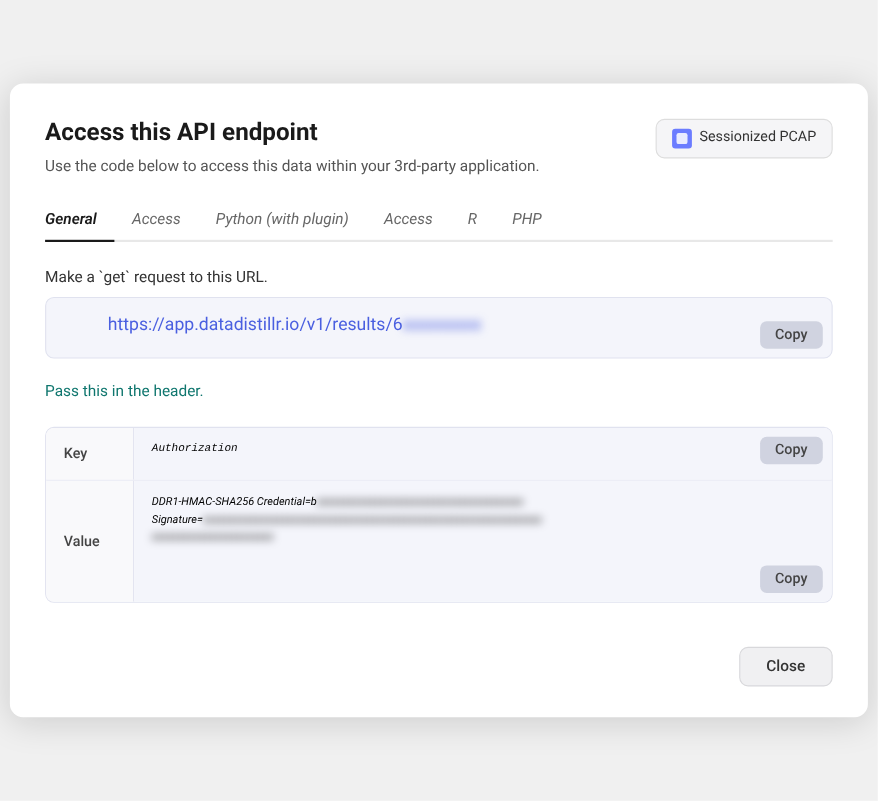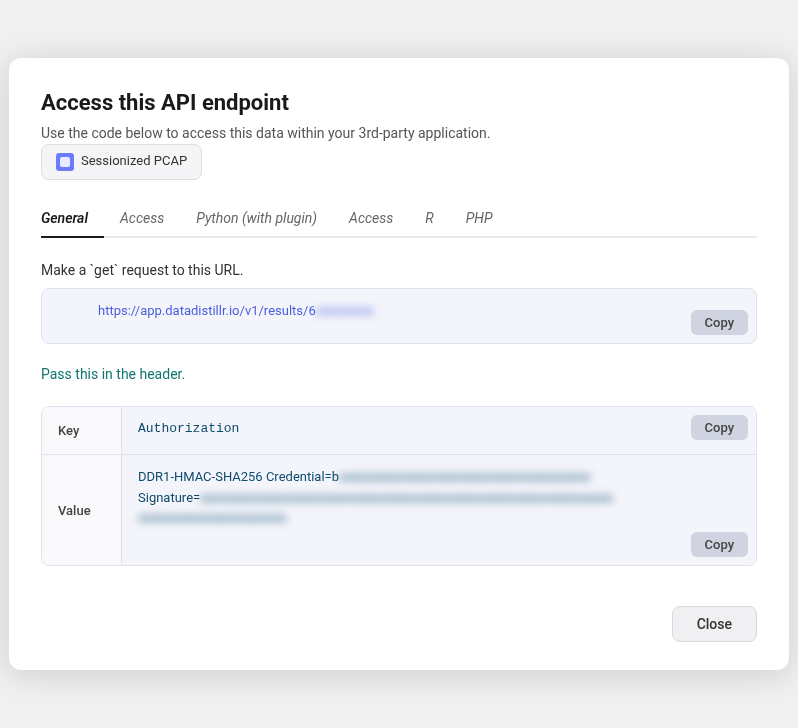--- a/index.html
+++ b/index.html
@@ -40,21 +40,20 @@
       margin-bottom: 0;
       max-width: 460px;
       line-height: 1.5;
     }
 
     .header-row {
       display: flex;
       align-items: flex-start;
       justify-content: space-between;
       margin-bottom: 20px;
-      flex-direction: column;
     }
 
     .sessionized-btn {
       display: flex;
       align-items: flex-start;
       gap: 7px;
       background: #f5f5f7;
       border: 1px solid #ddd;
       border-radius: 8px;
       padding: 8px 14px;
@@ -123,21 +122,21 @@
       border: 1px solid #e0e2ef;
       border-radius: 8px;
       padding: 14px 14px 14px 16px;
       position: relative;
       margin-bottom: 22px;
       min-height: 56px;
     }
 
     .code-url {
       font-family: 'Courier New', Courier, monospace;
-      font-size: 13px;
+      font-size: 16px;
       color: #4a5fe0;
       word-break: break-all;
       padding-right: 60px;
       padding-left: 40px;
     }
 
     .copy-btn {
       position: absolute;
       bottom: 8px;
       right: 8px;
@@ -193,24 +192,25 @@
       flex: 1;
       background: #f4f5fb;
       padding: 12px 70px 12px 16px;
       position: relative;
       display: flex;
       align-items: flex-start;
     }
 
     .cell-text {
       font-family: 'Courier New', Courier, monospace;
-      font-size: 13px;
-      color: #0c4a6e;
+      font-size: 10px;
+      color: #000000;
       word-break: break-all;
       line-height: 1.5;
+      font-style: italic;
     }
 
     .cell-copy-btn {
       position: absolute;
       top: 8px;
       right: 8px;
       background: #d0d3e0;
       border: none;
       border-radius: 6px;
       padding: 5px 14px;

